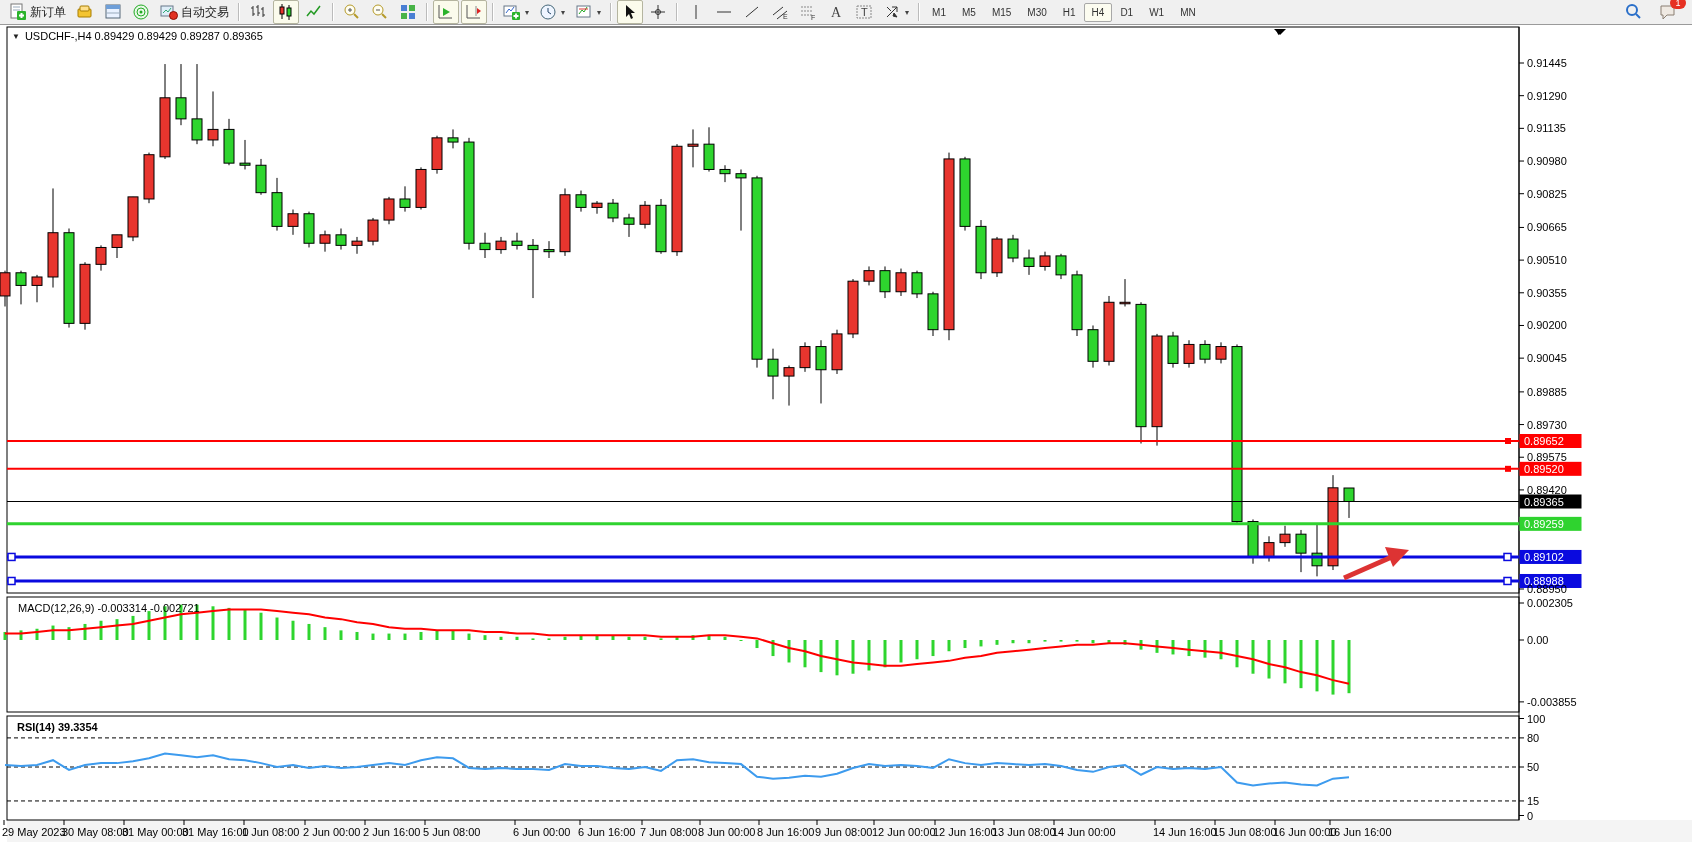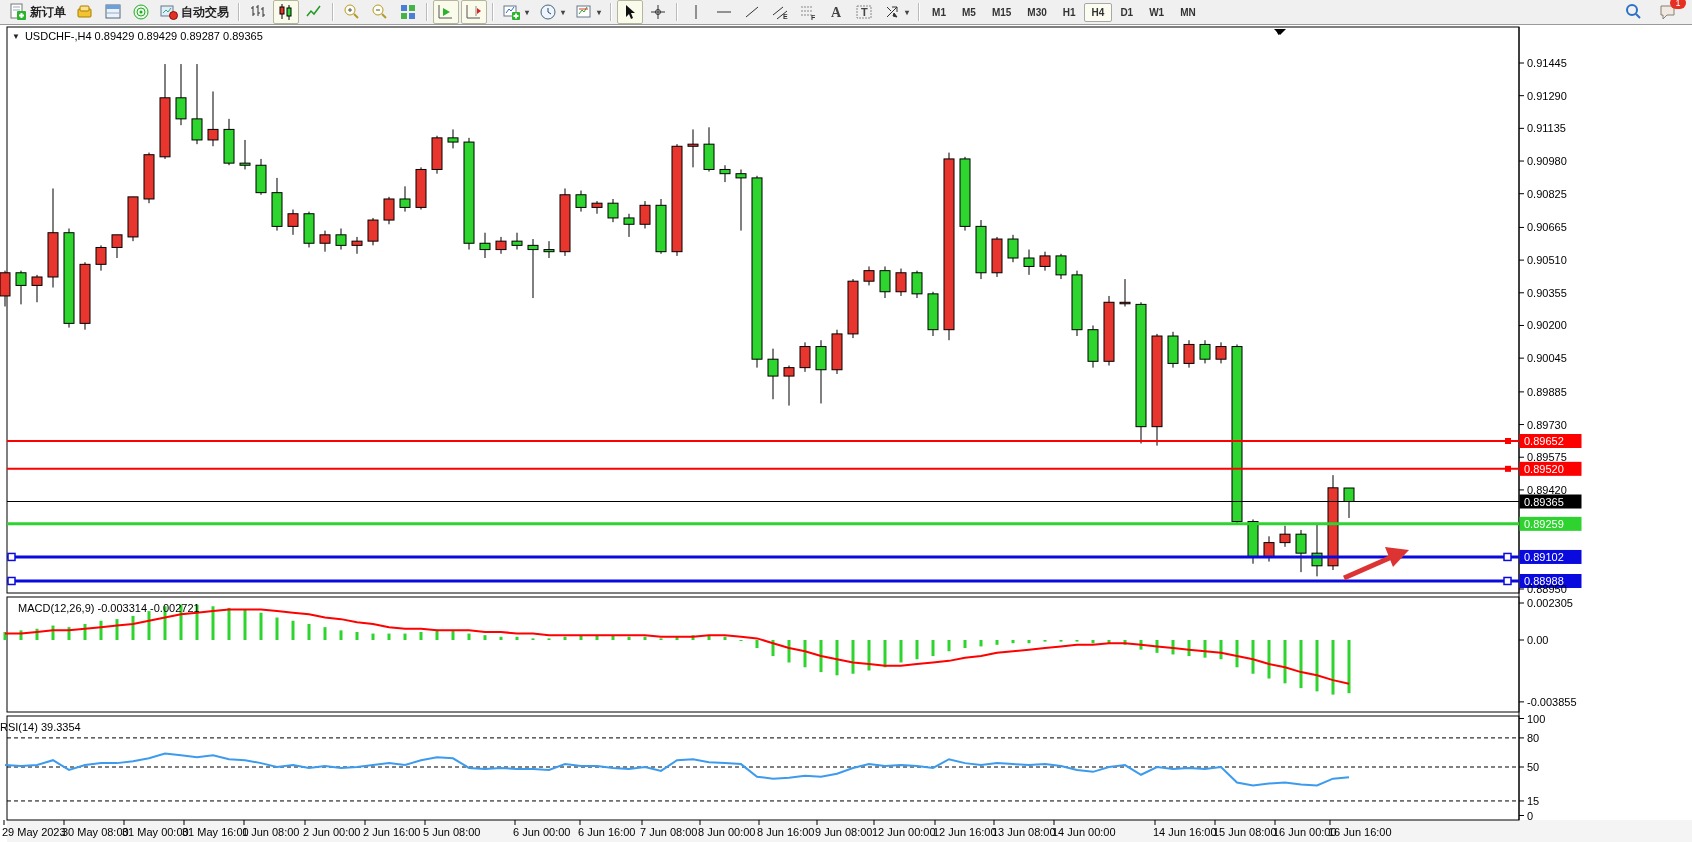--- a/index.html
+++ b/index.html
@@ -1,37 +1,37 @@
 <!DOCTYPE html>
 <html><head>
 <meta charset="utf-8">
 <style>
   html,body{margin:0;padding:0;width:1692px;height:842px;overflow:hidden;
     font-family:"Liberation Sans",sans-serif;background:#fff;}
   #toolbar{position:absolute;left:0;top:0;width:1692px;height:25px;background:#f0f0f0;
     border-bottom:1px solid #9a9a9a;display:flex;align-items:center;padding:0 4px;box-sizing:border-box;z-index:5;}
-  .tb-group{display:flex;align-items:center;height:25px;font-weight:bold;}
+  .tb-group{display:flex;align-items:center;height:25px;}
   .tb-sep{width:1px;height:18px;background:#bbb;margin:0 4px;border-right:1px solid #fff;}
   .tb-btn{display:flex;align-items:center;gap:3px;padding:2px 3px;margin:0 1px;border:1px solid transparent;
     border-radius:2px;cursor:default;font-size:12px;color:#222;}
   .tb-btn.active{background:#fbfbec;border:1px solid #b5b5a0;}
   .tb-btn svg{display:block;}
   .dd{font-size:8px;color:#444;margin-left:1px;}
   .tf-btn{font-size:10px;color:#333;padding:3px 7px;margin:0;border:1px solid transparent;}
   .tf-btn.active{background:#fcfcf0;border:1px solid #a8a8a8;text-align:center;}
   #tb-right{margin-left:auto;display:flex;align-items:center;gap:6px;padding-right:6px;}
   .badge{position:absolute;top:-4px;right:-6px;background:#e63022;color:#fff;border-radius:8px;
     font-size:9px;min-width:12px;height:12px;line-height:12px;text-align:center;padding:0 2px;}
   #chart-root{position:absolute;left:0;top:26px;width:1692px;height:816px;}
   #chart-svg{position:absolute;left:0;top:0;}
   .ovl{position:absolute;font-size:11px;color:#000;white-space:nowrap;z-index:3;}
   #symbol-row{left:12px;top:4px;display:flex;align-items:center;gap:5px;}
   #symbol-caret{font-size:8px;color:#222;}
-  #macd-label{left:18px;top:576px;}
-  #rsi-label{left:0;top:695px;}
+  #macd-label{left:6px;top:576px;padding-left:12px;}
+  #rsi-label{left:17px;top:695px;font-weight:bold;}
   #panel-collapse{left:1274px;top:1px;font-size:9px;color:#000;}
 </style>
 </head>
 <body>
 
 <div id="toolbar">
     <div class="tb-group">
       <div class="tb-btn">
         <svg width="18" height="18" viewBox="0 0 18 18">
           <rect x="2" y="1" width="11" height="14" fill="#fff" stroke="#777"></rect>

